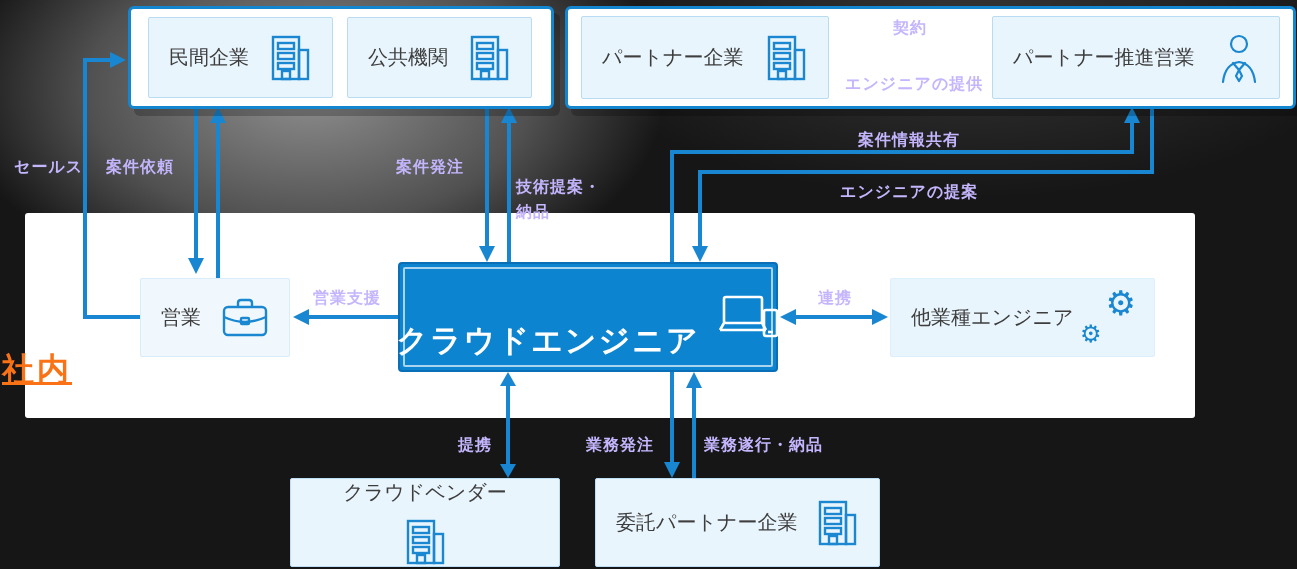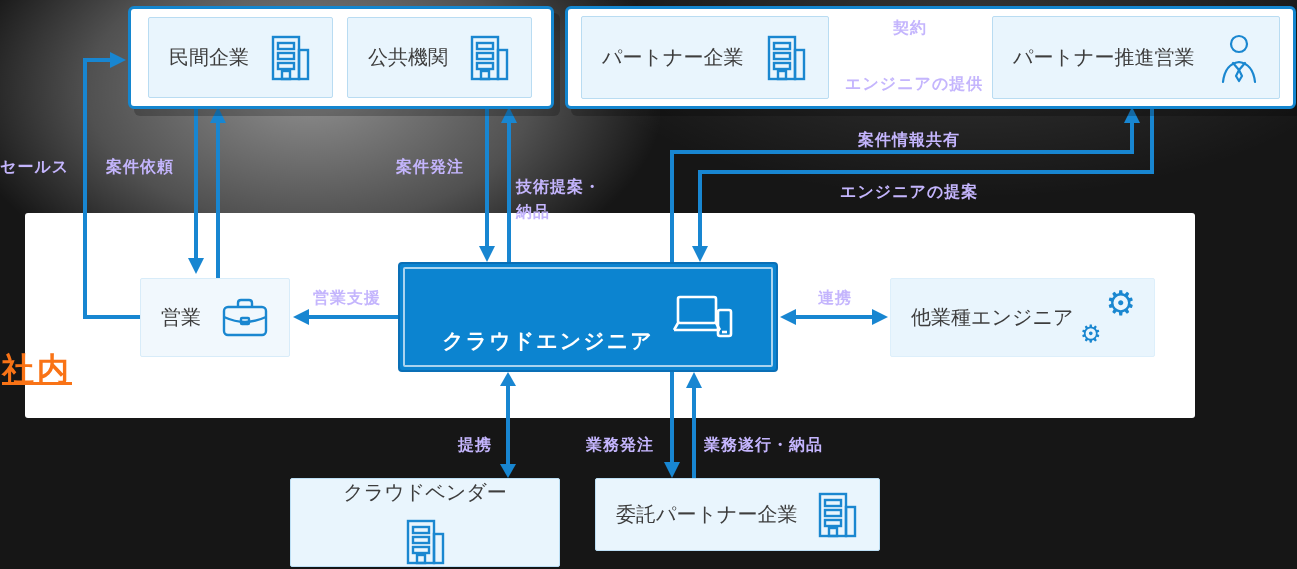--- a/index.html
+++ b/index.html
@@ -25,26 +25,26 @@
     padding:0 20px;color:#3d3d3d;font-size:20px;font-weight:500;}
   .node .lbl{white-space:nowrap;}
   .in-group{position:absolute;}
   .n-private{left:17px;top:8px;width:185px;height:81px;}
   .n-public{left:216px;top:8px;width:185px;height:81px;}
   .n-partner-co{left:13px;top:7px;width:248px;height:83px;}
   .n-partner-sales{left:424px;top:7px;width:288px;height:83px;}
   .n-sales{left:140px;top:278px;width:150px;height:79px;background:#f1f8fd;border-color:#d8ecf9;}
   .n-other{left:890px;top:278px;width:265px;height:79px;border-color:#ddeffb;}
   .n-vendor{left:290px;top:478px;width:270px;height:89px;border-color:#bcdff5;flex-direction:column;}
-  .n-outsource{left:595px;top:478px;width:285px;height:73px;border-color:#bcdff5;}
+  .n-outsource{left:595px;top:478px;width:285px;height:89px;border-color:#bcdff5;}
   .center-node{position:absolute;left:398px;top:262px;width:380px;height:110px;box-sizing:border-box;
     background:#0c84d0;border:2px solid #0a6fb6;border-radius:4px;
     box-shadow:inset 0 0 0 2px rgba(255,255,255,0);display:flex;align-items:center;justify-content:center;gap:18px;}
   .center-inner{position:absolute;inset:3px;border:2px solid rgba(255,255,255,.65);border-radius:2px;pointer-events:none;}
-  .center-node .lbl{color:#ffffff;font-size:21px;font-weight:bold;letter-spacing:2px;white-space:nowrap;margin-top:48px;}
+  .center-node .lbl{color:#ffffff;font-size:31px;font-weight:bold;letter-spacing:2px;white-space:nowrap;margin-top:48px;}
   .edge-label{position:absolute;color:#c4b5fd;font-size:16px;font-weight:bold;white-space:pre-line;line-height:1.55;letter-spacing:1px;}
   svg.arrows{position:absolute;left:0;top:0;pointer-events:none;}
   svg.arrows line,svg.arrows path{stroke:#1886d1;stroke-width:4;fill:none;}
   svg.arrows .thick{stroke-width:5;}
   svg.arrows polygon{fill:#1886d1;stroke:none;}
   .icon{flex:0 0 auto;display:block;}
   .gears{position:relative;width:52px;height:52px;color:#1a87d0;}
   .gears .g1{position:absolute;right:-2px;top:-6px;font-size:34px;line-height:1;}
   .gears .g2{position:absolute;left:-2px;bottom:-2px;font-size:24px;line-height:1;}
 </style>
@@ -245,21 +245,21 @@
         <rect x="5" y="3" width="26" height="42"></rect>
         <rect x="10" y="9" width="16" height="6"></rect>
         <rect x="10" y="19" width="16" height="6"></rect>
         <rect x="10" y="29" width="16" height="6"></rect>
         <rect x="14" y="37" width="8" height="8"></rect>
         <rect x="31" y="16" width="9" height="29"></rect>
       </g>
     </svg>
   </div>
 
-  <div class="edge-label" style="left:0px;top:155px;">セールス</div>
+  <div class="edge-label" style="left:14px;top:155px;">セールス</div>
   <div class="edge-label" style="left:106px;top:155px;">案件依頼</div>
   <div class="edge-label" style="left:396px;top:155px;">案件発注</div>
   <div class="edge-label" style="left:516px;top:139px;margin-top:36px;">技術提案・
 納品</div>
   <div class="edge-label" style="left:858px;top:128px;">案件情報共有</div>
   <div class="edge-label" style="left:840px;top:180px;">エンジニアの提案</div>
   <div class="edge-label" style="left:893px;top:16px;">契約</div>
   <div class="edge-label" style="left:845px;top:72px;">エンジニアの提供</div>
   <div class="edge-label" style="left:313px;top:286px;">営業支援</div>
   <div class="edge-label" style="left:818px;top:286px;">連携</div>

